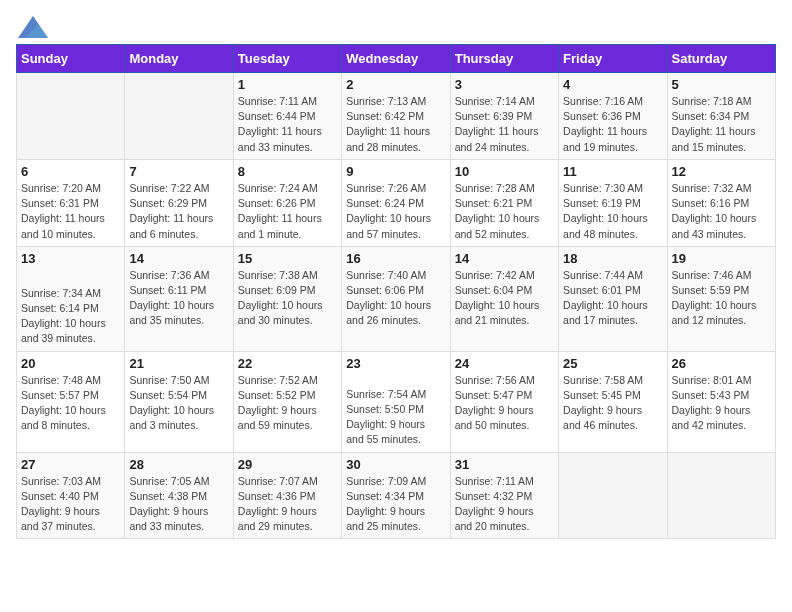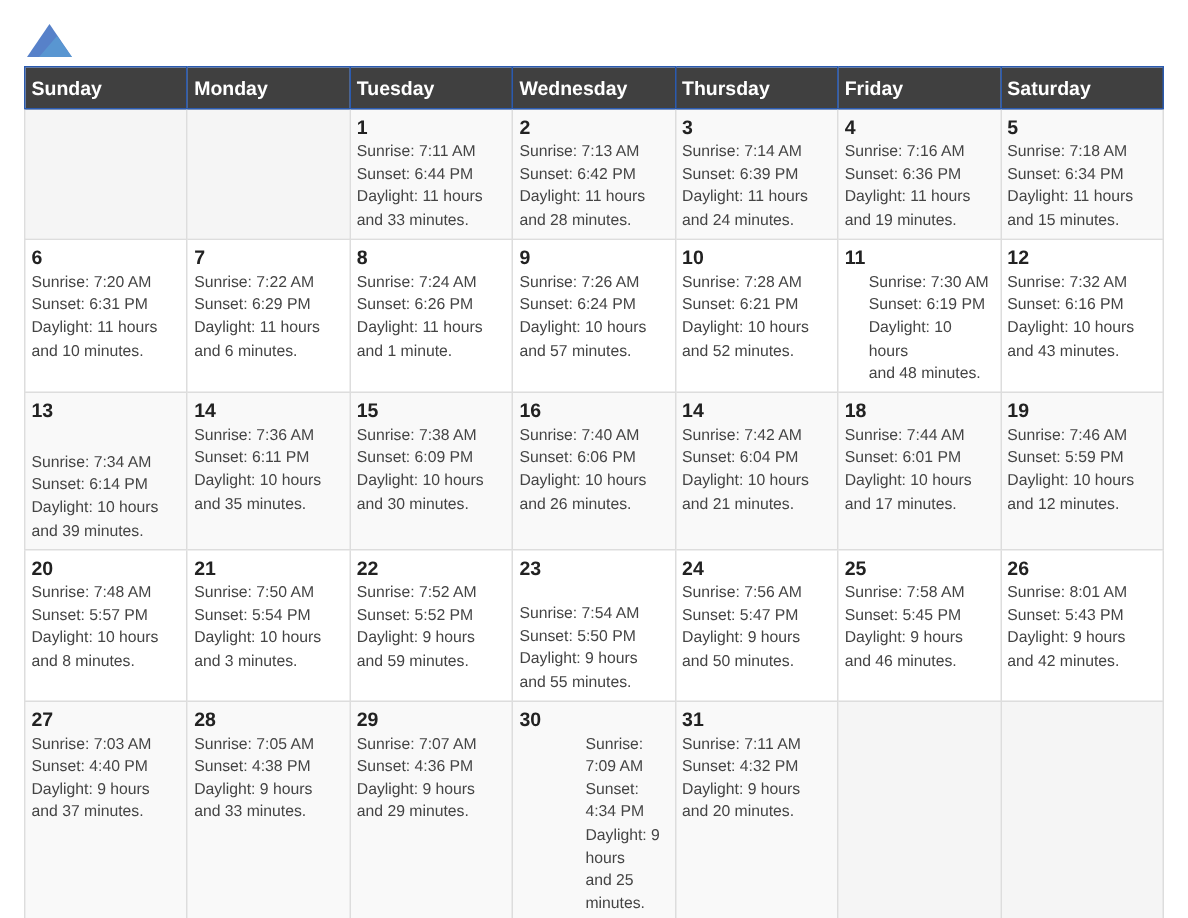--- a/index.html
+++ b/index.html
@@ -32,21 +32,21 @@
     .subtitle {
       font-size: 16px;
       color: #555;
     }
     table {
       width: 100%;
       border-collapse: collapse;
       font-size: 11px;
     }
     thead tr {
-      background: #404040;
+      background: #6d28d9;
       color: #fff;
     }
     thead th {
       padding: 6px 4px;
       text-align: left;
       font-size: 13px;
       font-weight: bold;
       border: 1px solid #2a5aaf;
     }
     tbody tr {
@@ -183,21 +183,21 @@
         </td>
         <td>
           <div class="day-num">10</div>
           <div class="day-detail" style="white-space: pre-line;">Sunrise: 7:28 AM
 Sunset: 6:21 PM
 Daylight: 10 hours
 and 52 minutes.</div>
         </td>
         <td>
           <div class="day-num">11</div>
-          <div class="day-detail" style="white-space: pre-line; margin-left: 16px;">Sunrise: 7:30 AM
+          <div class="day-detail" style="white-space: pre-line;">Sunrise: 7:30 AM
 Sunset: 6:19 PM
 Daylight: 10 hours
 and 48 minutes.</div>
         </td>
         <td>
           <div class="day-num">12</div>
           <div class="day-detail" style="white-space: pre-line;">Sunrise: 7:32 AM
 Sunset: 6:16 PM
 Daylight: 10 hours
 and 43 minutes.</div>
@@ -322,21 +322,21 @@
         </td>
         <td>
           <div class="day-num">29</div>
           <div class="day-detail" style="white-space: pre-line;">Sunrise: 7:07 AM
 Sunset: 4:36 PM
 Daylight: 9 hours
 and 29 minutes.</div>
         </td>
         <td>
           <div class="day-num">30</div>
-          <div class="day-detail" style="white-space: pre-line; margin-left: 44px;">Sunrise: 7:09 AM
+          <div class="day-detail" style="white-space: pre-line;">Sunrise: 7:09 AM
 Sunset: 4:34 PM
 Daylight: 9 hours
 and 25 minutes.</div>
         </td>
         <td>
           <div class="day-num">31</div>
           <div class="day-detail" style="white-space: pre-line;">Sunrise: 7:11 AM
 Sunset: 4:32 PM
 Daylight: 9 hours
 and 20 minutes.</div>

